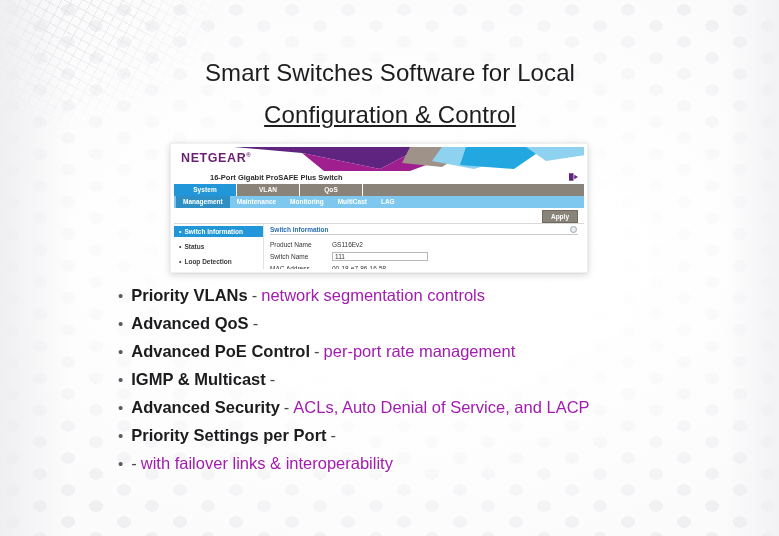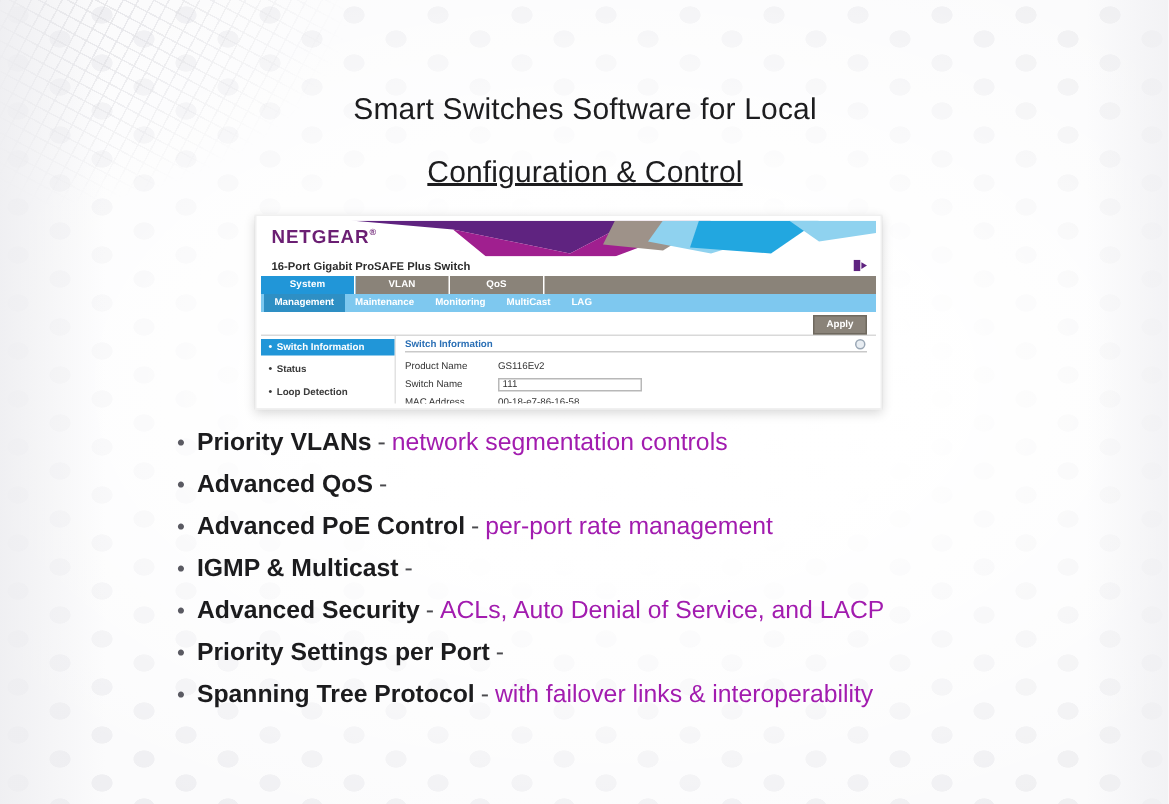--- a/index.html
+++ b/index.html
@@ -62,21 +62,21 @@
     height: 536px;
   }
 
   
   .title {
     position: absolute;
     left: 95px;
     top: 52px;
     width: 590px;
     text-align: center;
-    font-size: 20px;
+    font-size: 24px;
     line-height: 42px;
     font-weight: 400;
     color: #1d1d1f;
     letter-spacing: .1px;
   }
   .title .line2 { display: block; text-decoration: underline; }
 
   
   .shot-card {
     position: absolute;
@@ -121,20 +121,21 @@
 
   .ng-model {
     position: relative;
     height: 13px;
     padding-left: 7px;
     font-size: 7.5px;
     font-weight: 700;
     color: #2c2c2c;
     line-height: 13px;
     letter-spacing: 0px;
+    margin-left: 29px;
   }
   .ng-logout {
     position: absolute;
     right: 6px;
     top: 2px;
     width: 9px;
     height: 8px;
     z-index: 4;
   }
 
@@ -396,20 +397,19 @@
     </div>
 
     <div class="bullet">
       <span class="dot">•</span>
       <span class="term">Priority Settings per Port</span>
       <span class="dash">-</span>
     </div>
 
     <div class="bullet">
       <span class="dot">•</span>
-      <span class="term">Spanning Tree Protocol</span>
       <span class="dash">-</span>
       <span class="desc">with failover links &amp; interoperability</span>
     </div>
 
   </div>
 
 </div>
 
 </body></html>

